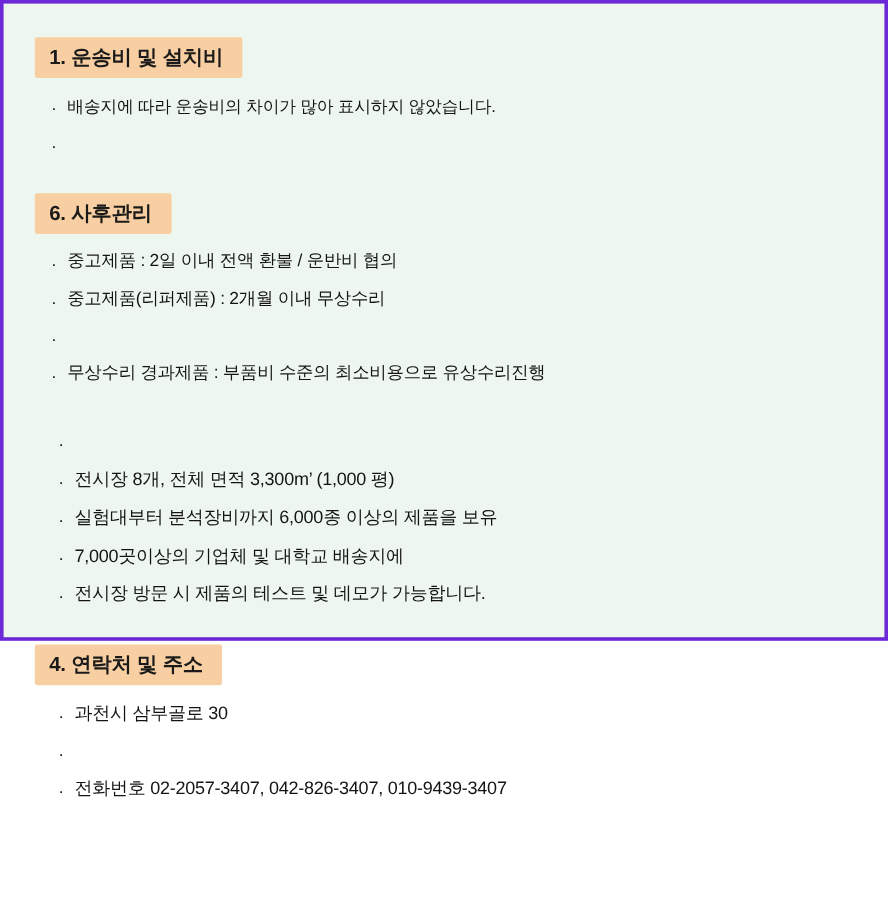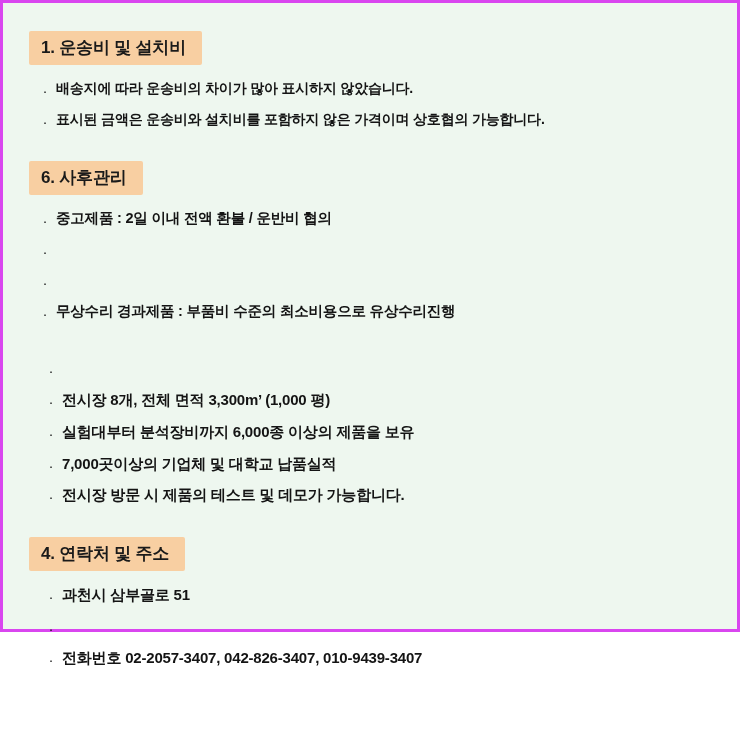--- a/index.html
+++ b/index.html
@@ -8,23 +8,23 @@
   }
   body {
     width: 740px;
     height: 750px;
     background: #ffffff;
     font-family: "Liberation Sans", sans-serif;
   }
   .page {
     box-sizing: border-box;
     width: 740px;
-    height: 632px;
+    height: 534px;
     background: #eef7ef;
-    border: 3px solid #d946ef;
+    border: 3px solid #6d28d9;
     padding: 28px 26px 20px 26px;
   }
   .section {
     margin-bottom: 26px;
   }
   .section:last-child {
     margin-bottom: 16px;
   }
   .sec-head {
     display: inline-block;
@@ -51,54 +51,53 @@
   }
   .bullet {
     width: 13px;
     flex: 0 0 13px;
     color: #141414;
     font-size: 14.5px;
     line-height: 1.45;
   }
   .line-text {
     flex: 1 1 auto;
-    font-weight: bold;
   }
   .sec-1 .line { font-size: 14px; }
   .sec-3 .lines, .sec-4 .lines { padding-left: 20px; }
   .sec-3 .line, .sec-4 .line { font-size: 15px; }
 </style>
 </head>
 <body>
 
 <div class="page">
 
   <div class="section sec-1">
     <div class="sec-head">1. 운송비 및 설치비</div>
     <div class="lines">
       <div class="line">
         <span class="bullet">.</span>
         <span class="line-text">배송지에 따라 운송비의 차이가 많아 표시하지 않았습니다.</span>
       </div>
       <div class="line">
         <span class="bullet">.</span>
-        <span class="line-text">표시된 금액은 운송비와 설치비를 포함하지 않은 가격이며 상호협의 가능합니다.</span>
       </div>
     </div>
   </div>
 
   <div class="section sec-2">
     <div class="sec-head">6. 사후관리</div>
     <div class="lines">
       <div class="line">
         <span class="bullet">.</span>
         <span class="line-text">중고제품 : 2일 이내 전액 환불 / 운반비 협의</span>
       </div>
       <div class="line">
         <span class="bullet">.</span>
+        <span class="line-text">중고제품(리퍼제품) : 2개월 이내 무상수리</span>
       </div>
       <div class="line">
         <span class="bullet">.</span>
       </div>
       <div class="line">
         <span class="bullet">.</span>
         <span class="line-text">무상수리 경과제품 : 부품비 수준의 최소비용으로 유상수리진행</span>
       </div>
     </div>
   </div>
@@ -111,35 +110,35 @@
       <div class="line">
         <span class="bullet">.</span>
         <span class="line-text">전시장 8개, 전체 면적 3,300m’ (1,000 평)</span>
       </div>
       <div class="line">
         <span class="bullet">.</span>
         <span class="line-text">실험대부터 분석장비까지 6,000종 이상의 제품을 보유</span>
       </div>
       <div class="line">
         <span class="bullet">.</span>
-        <span class="line-text">7,000곳이상의 기업체 및 대학교 납품실적</span>
+        <span class="line-text">7,000곳이상의 기업체 및 대학교 배송지에</span>
       </div>
       <div class="line">
         <span class="bullet">.</span>
         <span class="line-text">전시장 방문 시 제품의 테스트 및 데모가 가능합니다.</span>
       </div>
     </div>
   </div>
 
   <div class="section sec-4">
     <div class="sec-head">4. 연락처 및 주소</div>
     <div class="lines">
       <div class="line">
         <span class="bullet">.</span>
-        <span class="line-text">과천시 삼부골로 51</span>
+        <span class="line-text">과천시 삼부골로 30</span>
       </div>
       <div class="line">
         <span class="bullet">.</span>
       </div>
       <div class="line">
         <span class="bullet">.</span>
         <span class="line-text">전화번호 02-2057-3407, 042-826-3407, 010-9439-3407</span>
       </div>
     </div>
   </div>

